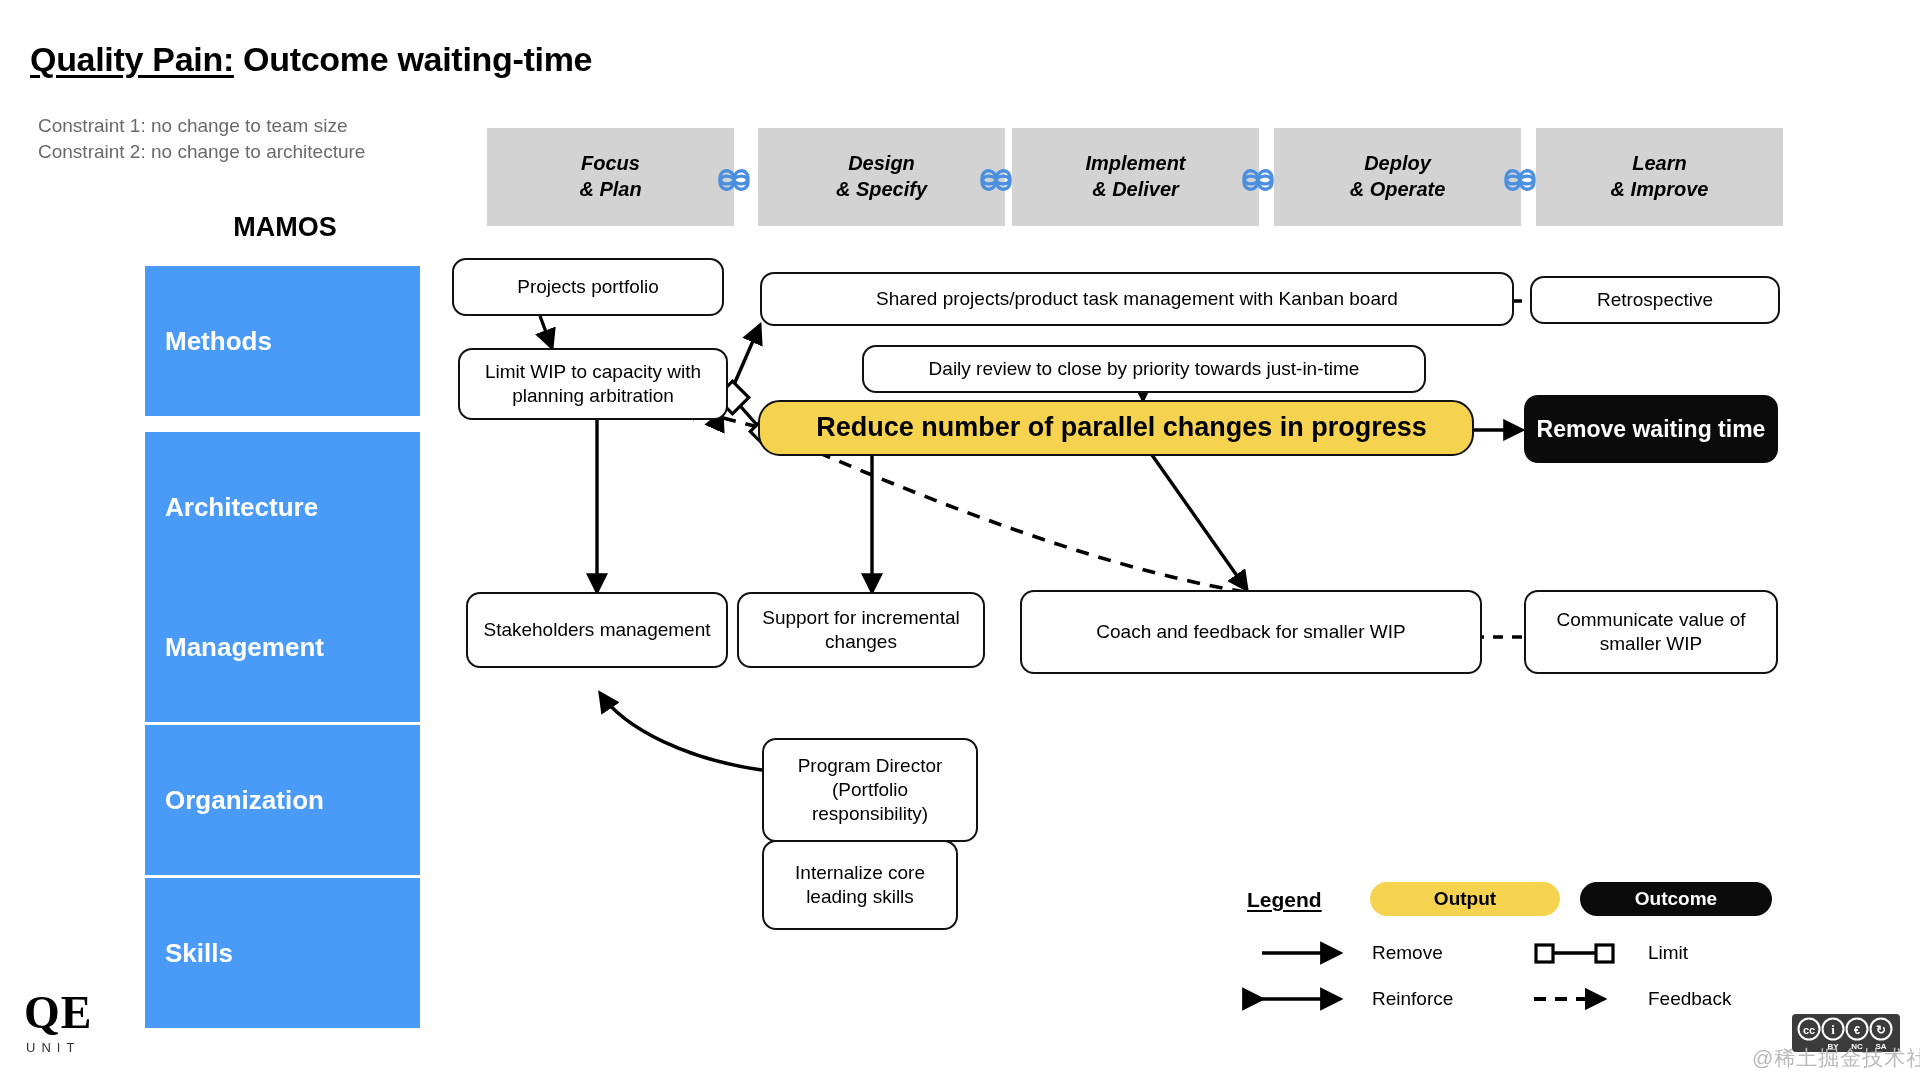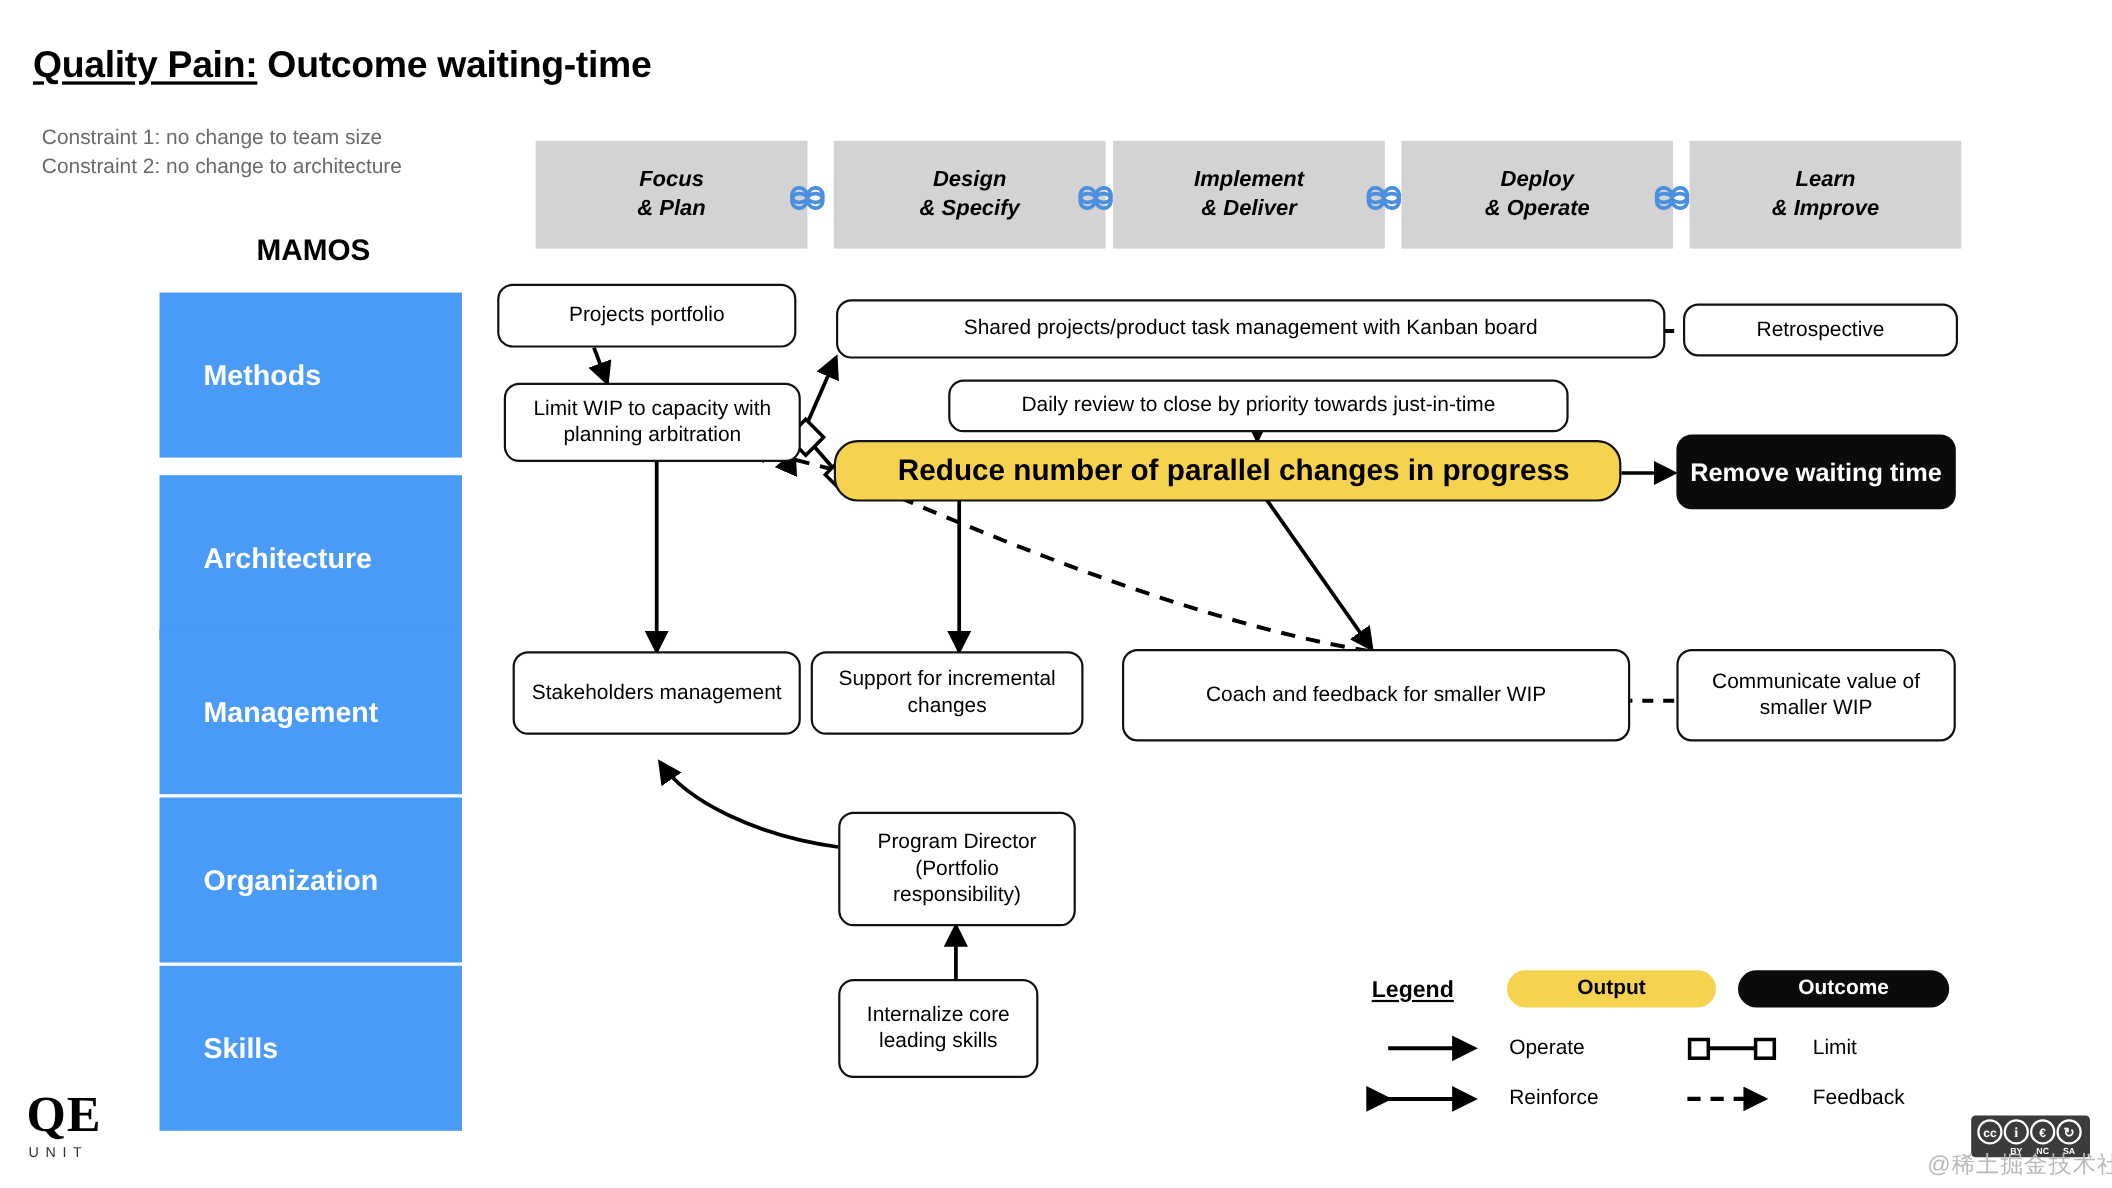--- a/index.html
+++ b/index.html
@@ -10,21 +10,21 @@
 
   
   .title { position:absolute; left:30px; top:40px; font-size:34px; font-weight:bold; letter-spacing:-0.3px; white-space:nowrap; }
   .title .u { text-decoration:underline; text-underline-offset:4px; }
 
   .constraints { position:absolute; left:38px; top:113px; font-size:19px; color:#6a6a6a; line-height:1.35; }
 
   
   .mamos-title { position:absolute; left:210px; top:212px; width:150px; text-align:center; font-size:27px; font-weight:bold; }
   .mamos-box { position:absolute; left:145px; width:275px; background:#4A9BF7; color:#ffffff;
-               display:flex; align-items:center; padding-left:40px; font-size:26px; font-weight:bold; }
+               display:flex; align-items:center; padding-left:20px; font-size:26px; font-weight:bold; }
 
   
   .stage-box { position:absolute; top:128px; height:98px; background:#d3d3d3;
                display:flex; align-items:center; justify-content:center; text-align:center;
                font-size:20px; font-weight:bold; font-style:italic; line-height:1.28; }
   .stage-icon { position:absolute; top:160px; width:40px; height:40px; }
 
   
   .node { position:absolute; border:2.6px solid #111; border-radius:14px; background:#fff;
           display:flex; align-items:center; justify-content:center; text-align:center;
@@ -187,42 +187,42 @@
   <div class="node" style="left:862px;top:345px;width:564px;height:48px;">Daily review to close by priority towards just-in-time</div>
   <div class="node yellow" style="left:758px;top:400px;width:716px;height:56px;">Reduce number of parallel changes in progress</div>
   <div class="node black" style="left:1524px;top:395px;width:254px;height:68px;">Remove waiting time</div>
 
   <div class="node" style="left:466px;top:592px;width:262px;height:76px;">Stakeholders management</div>
   <div class="node" style="left:737px;top:592px;width:248px;height:76px;">Support for incremental changes</div>
   <div class="node" style="left:1020px;top:590px;width:462px;height:84px;">Coach and feedback for smaller WIP</div>
   <div class="node" style="left:1524px;top:590px;width:254px;height:84px;">Communicate value of smaller WIP</div>
 
   <div class="node" style="left:762px;top:738px;width:216px;height:104px;">Program Director (Portfolio responsibility)</div>
-  <div class="node" style="left:762px;top:890px;width:182px;height:90px;">Internalize core leading skills</div>
+  <div class="node" style="left:762px;top:840px;width:196px;height:90px;">Internalize core leading skills</div>
 
   <div class="legend-title" style="left:1247px;top:888px;">Legend</div>
   <div class="legend-pill out" style="left:1370px;top:882px;width:190px;">Output</div>
   <div class="legend-pill outcome" style="left:1580px;top:882px;width:192px;">Outcome</div>
 
   <svg class="overlay">
     <g stroke="#000" stroke-width="3.6" fill="none">
       <line x1="1262" y1="953" x2="1340" y2="953" marker-end="url(#arrow)"></line>
       <line x1="1262" y1="999" x2="1340" y2="999" marker-end="url(#arrow)" marker-start="url(#arrowS)"></line>
       <line x1="1546" y1="953" x2="1602" y2="953"></line>
     </g>
     <g stroke="#000" stroke-width="3.2" fill="#fff">
       <rect x="1536" y="945" width="17" height="17"></rect>
       <rect x="1596" y="945" width="17" height="17"></rect>
     </g>
     <g stroke="#000" stroke-width="4" fill="none" stroke-dasharray="12 9">
       <line x1="1534" y1="999" x2="1604" y2="999" marker-end="url(#darrow)"></line>
     </g>
   </svg>
 
-  <div class="legend-label" style="left:1372px;top:942px;">Operate</div>
+  <div class="legend-label" style="left:1372px;top:942px;">Remove</div>
   <div class="legend-label" style="left:1372px;top:988px;">Reinforce</div>
   <div class="legend-label" style="left:1648px;top:942px;">Limit</div>
   <div class="legend-label" style="left:1648px;top:988px;">Feedback</div>
 
   <div class="qe">
     <div class="qe-main">QE</div>
     <div class="qe-sub">UNIT</div>
   </div>
 
   <div class="cc">

